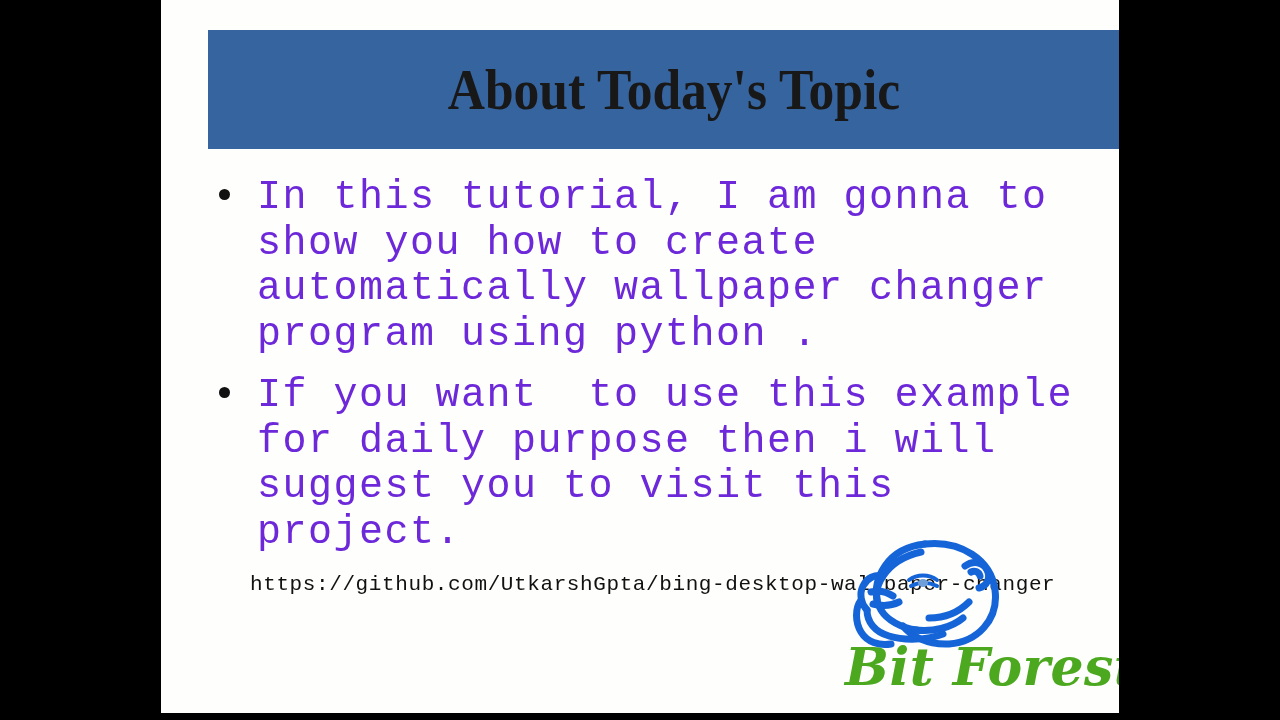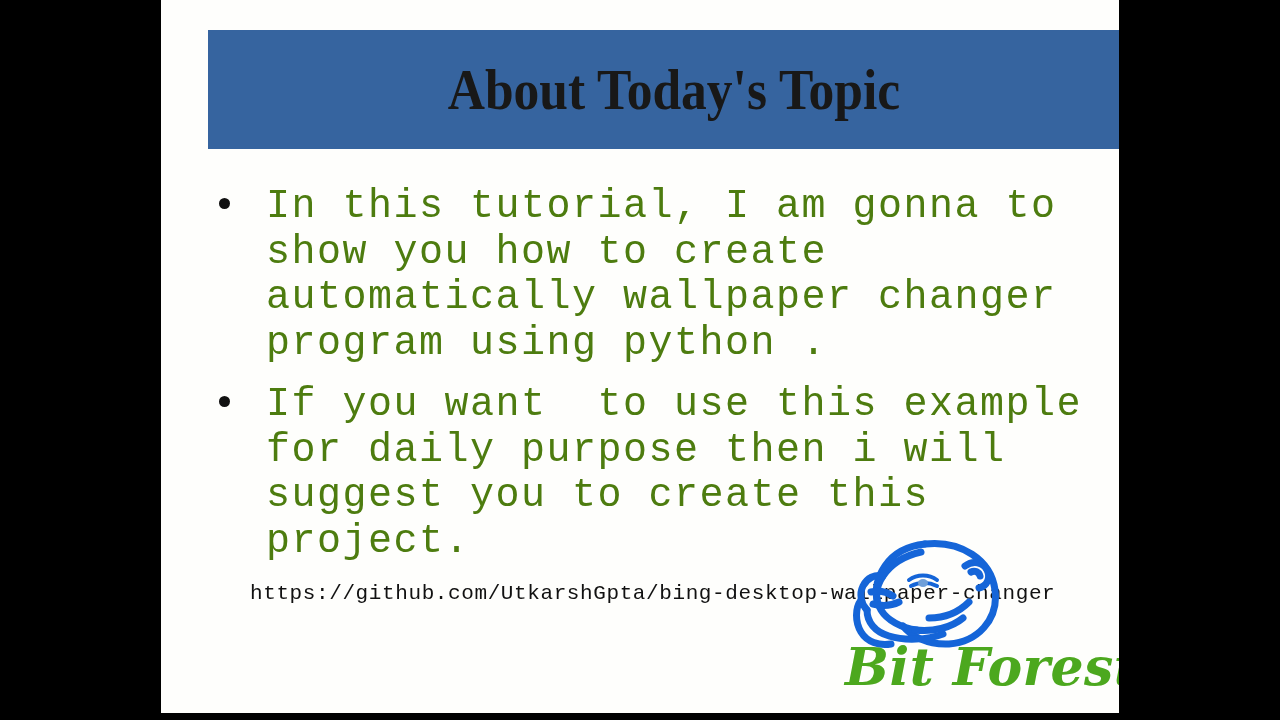--- a/index.html
+++ b/index.html
@@ -76,24 +76,24 @@
     top: 14px;
     width: 11px;
     height: 11px;
     border-radius: 50%;
     background: #111111;
   }
   .bullet-text {
     font-family: "Liberation Mono", "DejaVu Sans Mono", monospace;
     font-size: 40px;
     line-height: 45.5px;
-    color: #4d7c0f;
+    color: #6d28d9;
     white-space: pre-wrap;
     letter-spacing: 1.5px;
-    margin: 16px;
+    margin: 7px;
   }
 
   .url-text {
     font-family: "Liberation Mono", "DejaVu Sans Mono", monospace;
     font-size: 21px;
     line-height: 28px;
     color: #111111;
     white-space: pre-wrap;
     letter-spacing: 0.6px;
     margin: 0;
@@ -153,21 +153,21 @@
         <p class="bullet-text">In this tutorial, I am gonna to
 show you how to create
 automatically wallpaper changer
 program using python .</p>
       </div>
 
       <div class="bullet-item">
         <span class="bullet-marker"></span>
         <p class="bullet-text">If you want  to use this example
 for daily purpose then i will
-suggest you to create this project.</p>
+suggest you to visit this project.</p>
       </div>
 
       <p class="url-text">https://github.com/UtkarshGpta/bing-desktop-wallpaper-changer</p>
     </div>
 
     <div class="logo">
       <div class="logo-mark">
         <svg viewBox="0 0 170 112" width="170" height="112" aria-hidden="true">
           <g fill="none" stroke="#1565d8" stroke-width="7" stroke-linecap="round" stroke-linejoin="round">
 

